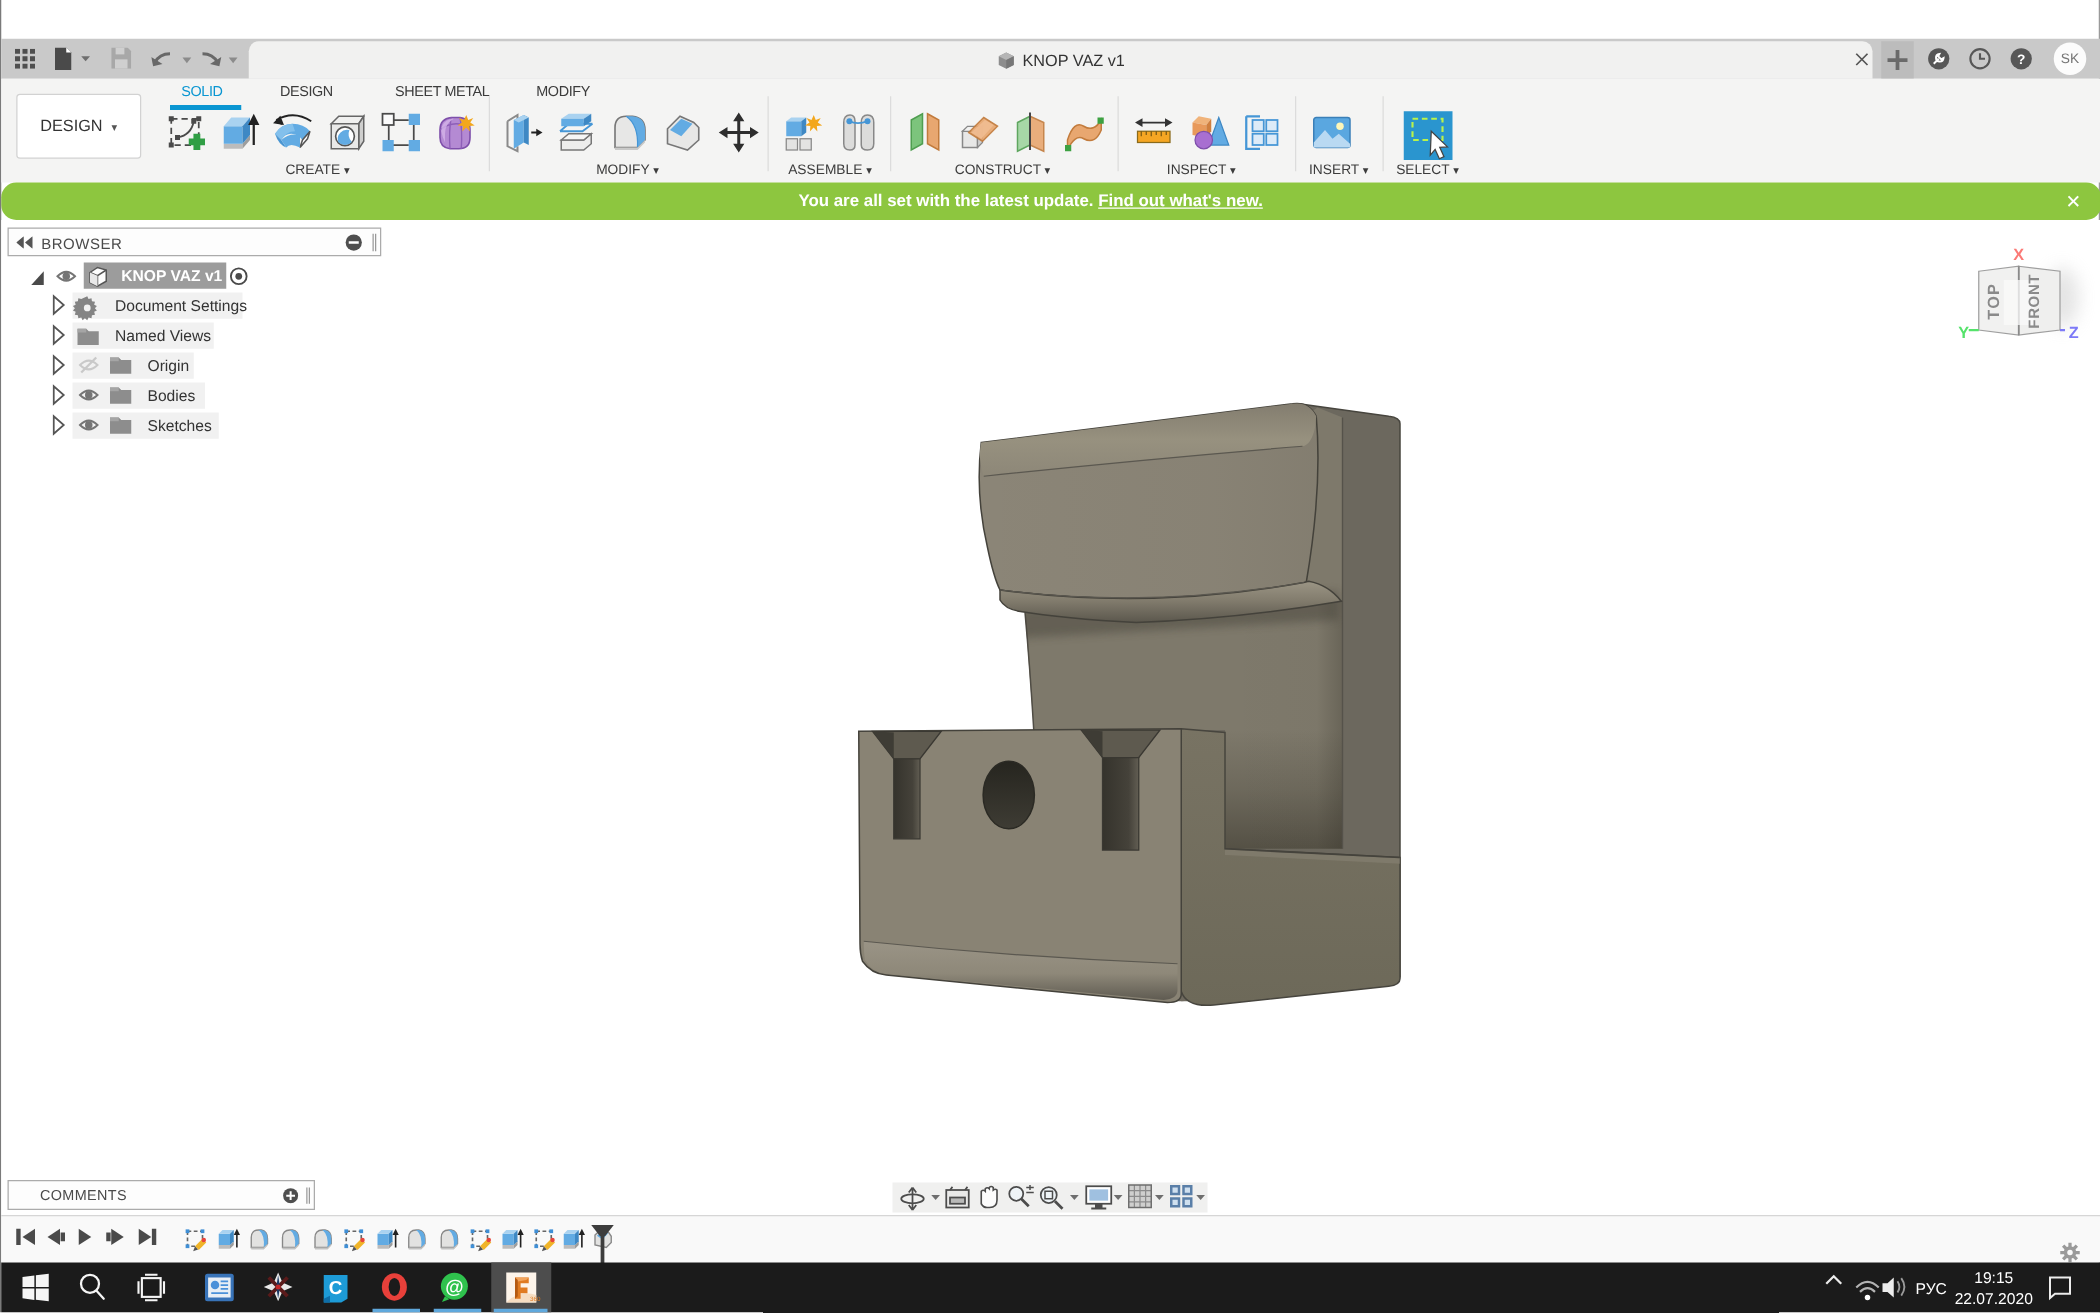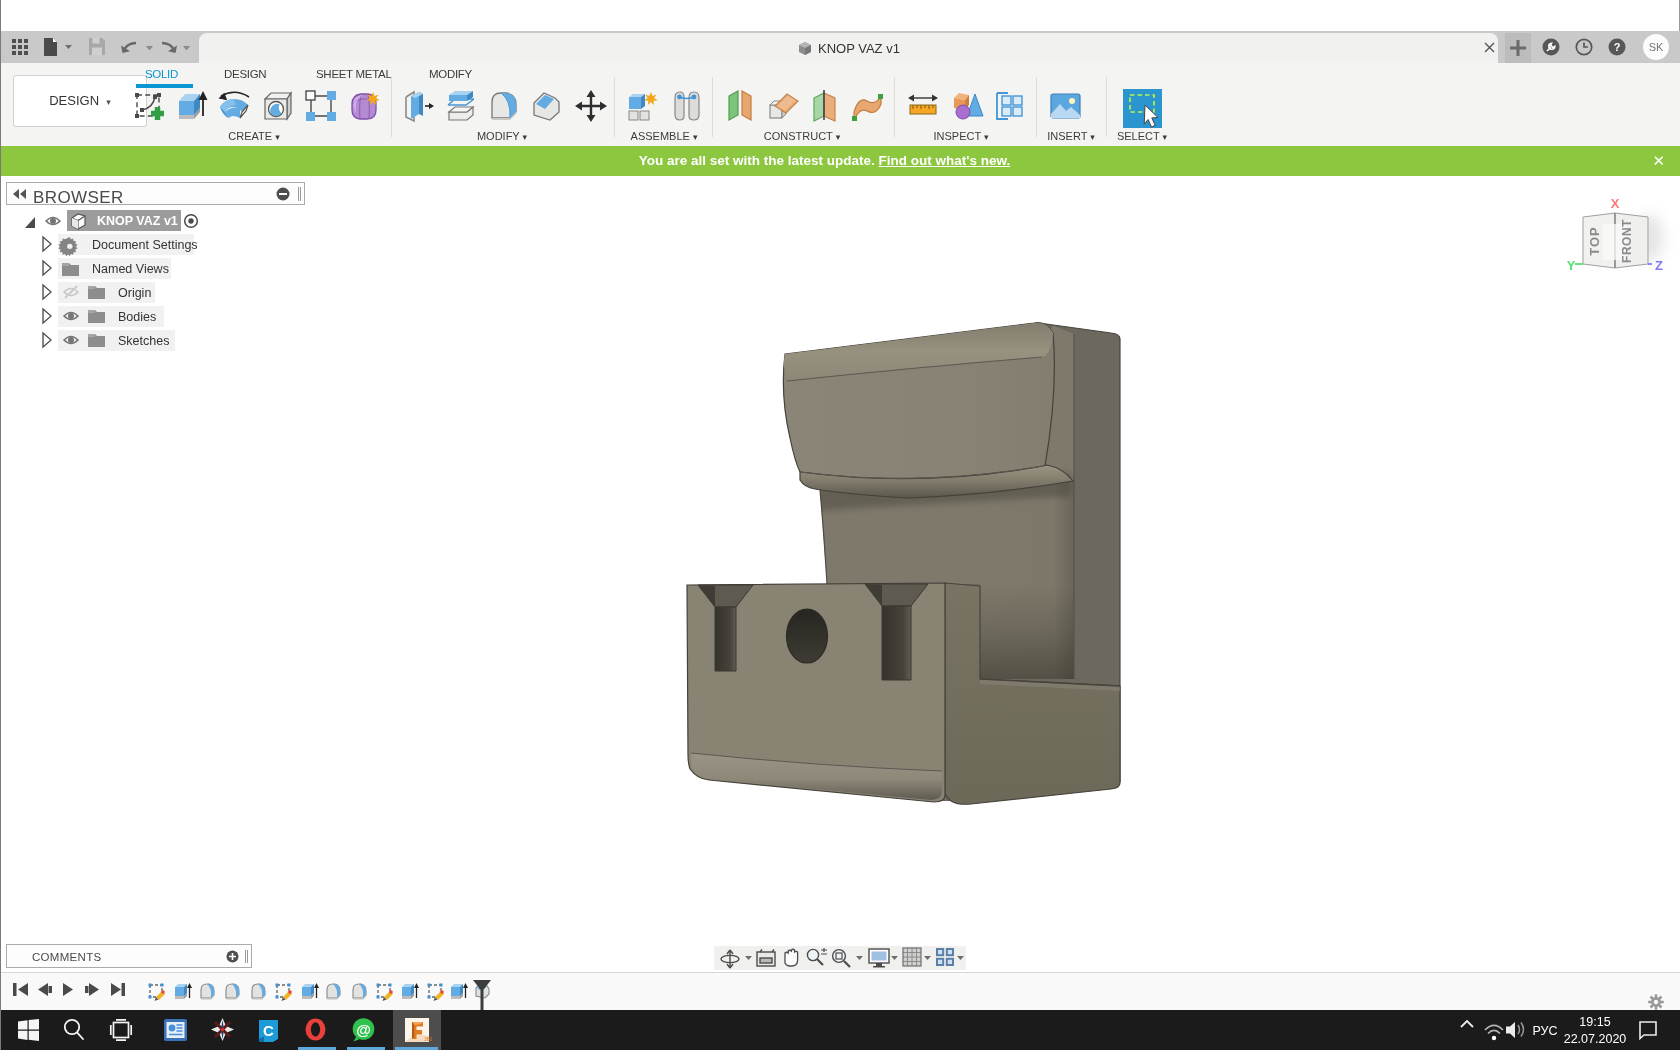--- a/index.html
+++ b/index.html
@@ -13,32 +13,32 @@
 
 #tabstrip { position:absolute; left:0; top:31px; width:1680px; height:32px; background:#c9c9c9; }
 #doctab { position:absolute; left:198px; top:2px; width:1299px; height:30px; background:#f1f1f0; border-radius:8px 8px 0 0; }
 #doctab .dtxt { position:absolute; left:619px; top:8px; font-size:13px; color:#333; }
 #plusbtn { position:absolute; left:1504px; top:2px; width:26px; height:30px; background:#bcbcbc; }
 
 #ribbon { position:absolute; left:0; top:63px; width:1680px; height:83px; background:#f4f4f3; }
 .rtab { position:absolute; top:5px; font-size:11.5px; color:#3c3c3c; letter-spacing:-0.3px; }
 .rtab.active { color:#0a96d2; }
 #solidbar { position:absolute; left:135px; top:21px; width:57px; height:4px; background:#0a96d2; }
-#designbox { position:absolute; left:12px; top:12px; width:134px; height:52px; background:#fff; border:1px solid #d2d2d2; border-radius:3px; text-align:center; line-height:50px; font-size:13px; color:#333; }
+#designbox { position:absolute; left:12px; top:12px; width:100px; height:52px; background:#fff; border:1px solid #d2d2d2; border-radius:3px; text-align:center; line-height:50px; font-size:13px; color:#333; }
 .glabel { position:absolute; top:67px; font-size:11px; color:#3c3c3c; white-space:nowrap; transform:translateX(-50%); }
 .gsep { position:absolute; top:14px; width:1px; height:60px; background:#dcdcdc; }
 
-#banner { position:absolute; left:0; top:146px; width:1680px; height:30px; background:#8dc63f; color:#fff; font-size:13.5px; font-weight:bold; }
+#banner { position:absolute; left:0; top:146px; width:1680px; height:30px; background:#8dc63f; color:#fff; font-size:13.5px; font-weight:bold;border-radius:12px; }
 #banner .btxt { position:absolute; left:0; right:0; top:7px; text-align:center; }
 #banner .bx { position:absolute; right:16px; top:6px; font-size:15px; font-weight:normal; }
 
 #canvas { position:absolute; left:0; top:176px; width:1680px; height:796px; background:#ffffff; }
 
 #bheader { position:absolute; left:5px; top:6px; width:299px; height:23px; background:#fdfdfd; border:1px solid #ababab; }
-#bheader .btitle { position:absolute; left:26px; top:5px; font-size:17px; color:#4a4a4a; letter-spacing:0.4px; }
+#bheader .btitle { position:absolute; left:26px; top:5px; font-size:12px; color:#4a4a4a; letter-spacing:0.4px; }
 
 #comments { position:absolute; left:5px; top:768px; width:246px; height:24px; background:#fdfdfd; border:1px solid #ababab; }
 #comments .ctitle { position:absolute; left:25px; top:6px; font-size:11.5px; color:#4a4a4a; letter-spacing:0.3px; }
 
 #navbar { position:absolute; left:713px; top:770px; width:252px; height:24px; background:#f0f0ef; }
 
 #timeline { position:absolute; left:0; top:972px; width:1680px; height:38px; background:#f9f9f9; border-top:1px solid #d6d6d6; }
 
 #taskbar { position:absolute; left:0; top:1010px; width:1680px; height:40px; background:#1b1b1b; }
 #fusiontile { position:absolute; left:392px; top:0; width:48px; height:40px; background:#4d4d4d; }

